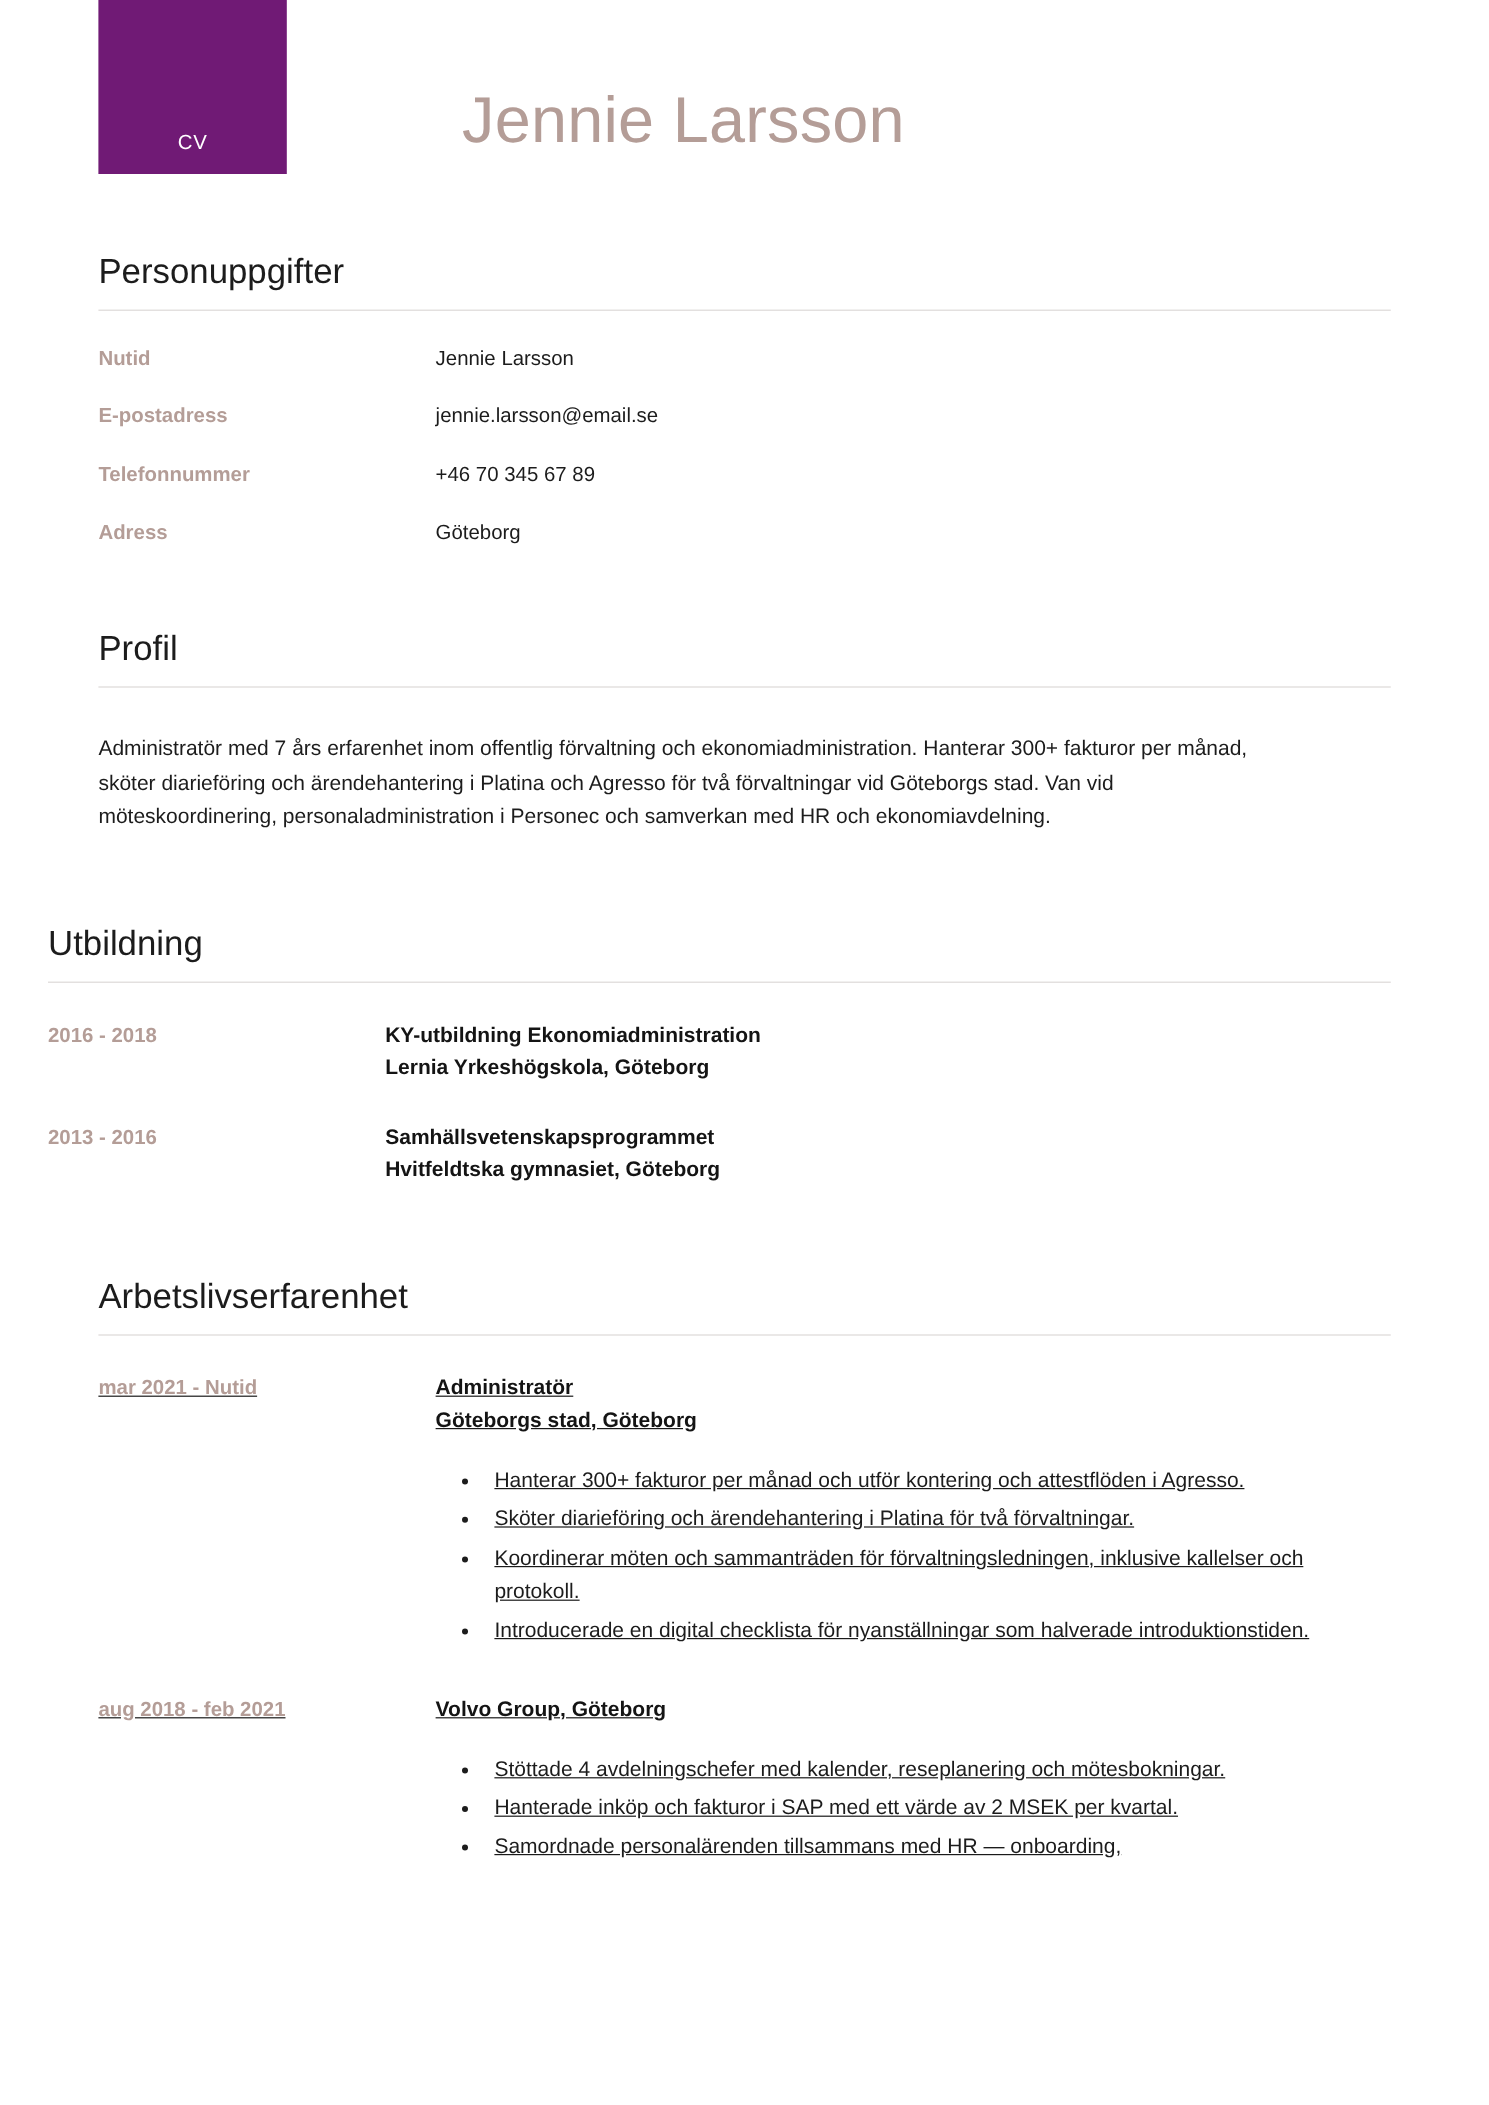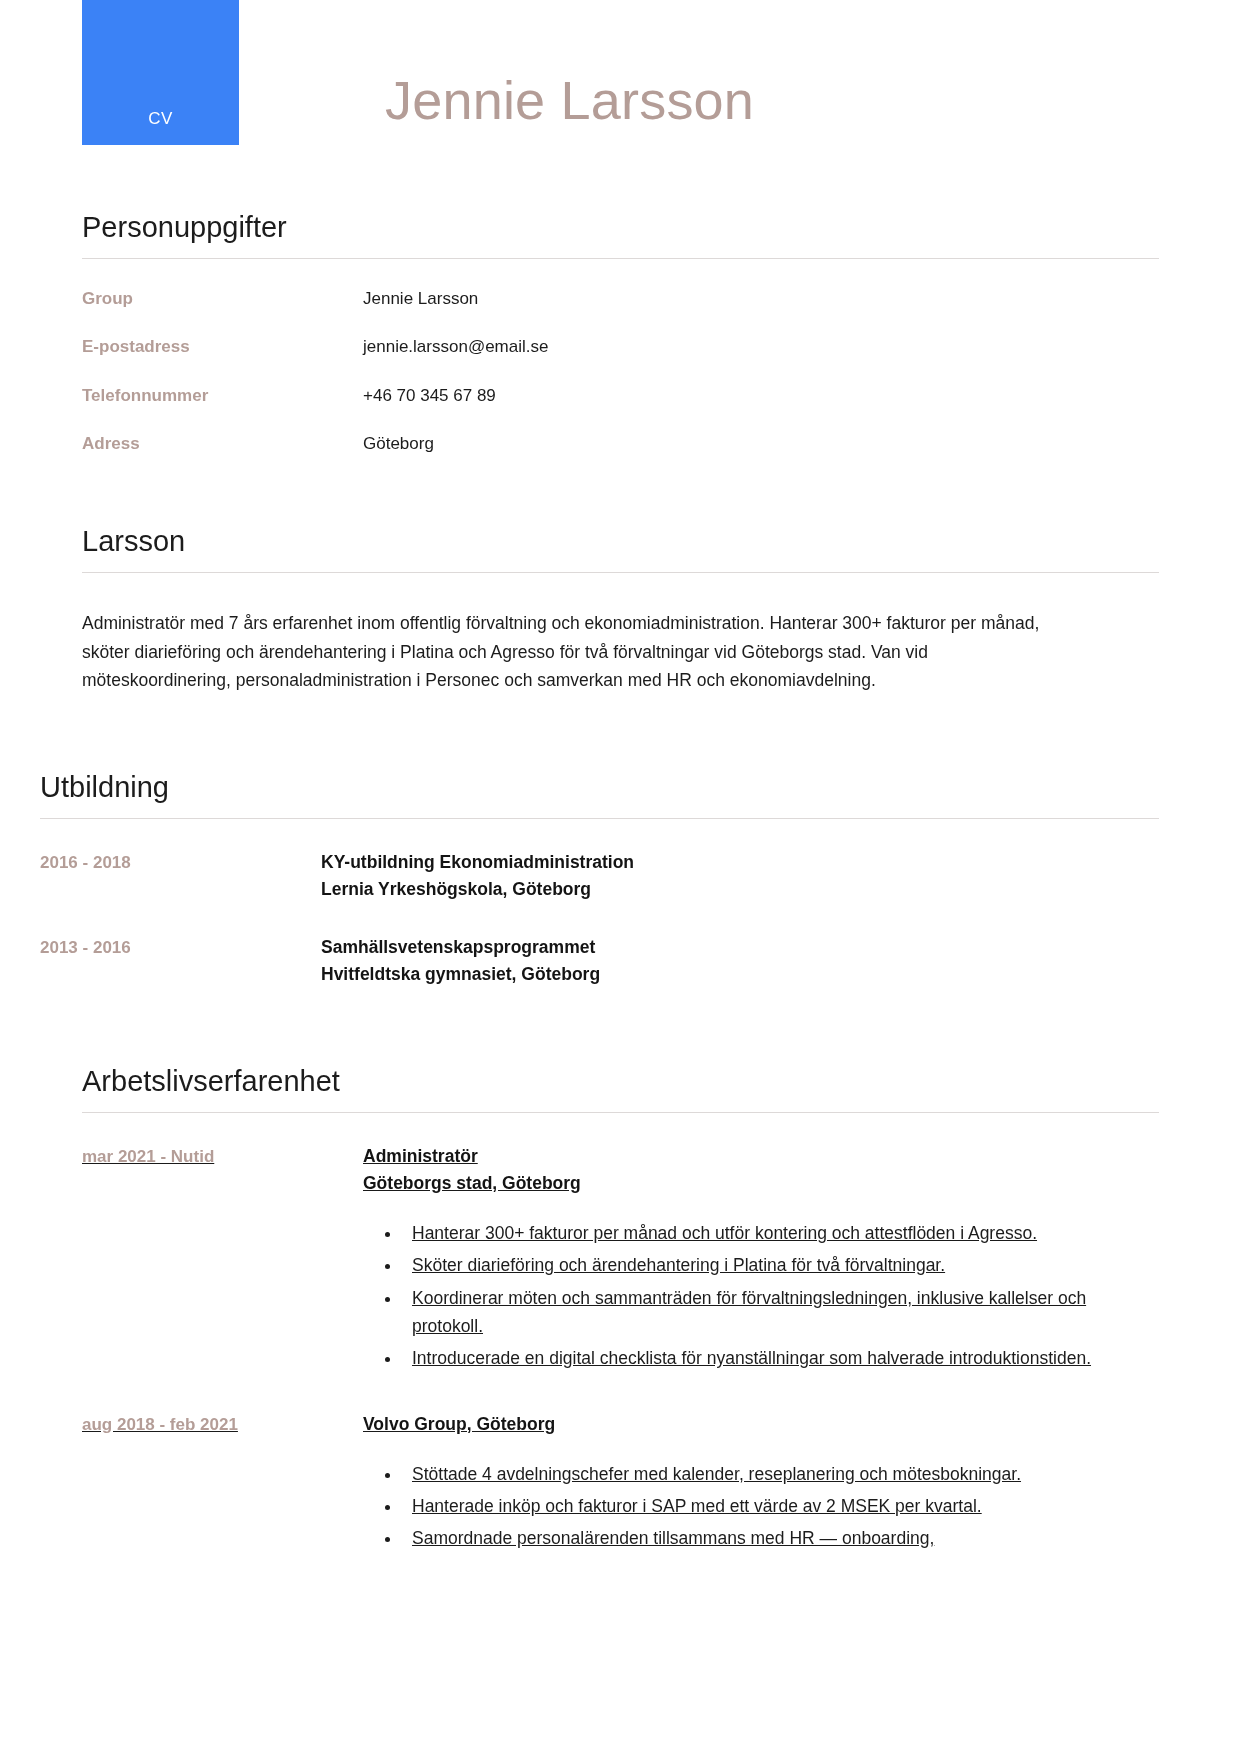--- a/index.html
+++ b/index.html
@@ -27,21 +27,21 @@
   .header {
     position: relative;
     height: 152px;
   }
   .cv-badge {
     position: absolute;
     left: 82px;
     top: 0;
     width: 157px;
     height: 145px;
-    background: #3b82f6;
+    background: #701a75;
     display: flex;
     align-items: flex-end;
     justify-content: center;
     padding-bottom: 18px;
     box-sizing: border-box;
   }
   .cv-badge-label {
     color: #ffffff;
     font-size: 17px;
     letter-spacing: 0.5px;
@@ -178,40 +178,40 @@
     </div>
     <div class="person-name">Jennie Larsson</div>
   </div>
 
   <div class="section sec-personal">
     <h2 class="section-title">Personuppgifter</h2>
     <div class="section-rule"></div>
 
     <div class="details">
       <div class="detail-row">
-        <div class="detail-label">Group</div>
+        <div class="detail-label">Nutid</div>
         <div class="detail-value">Jennie Larsson</div>
       </div>
       <div class="detail-row">
         <div class="detail-label">E-postadress</div>
         <div class="detail-value">jennie.larsson@email.se</div>
       </div>
       <div class="detail-row">
         <div class="detail-label">Telefonnummer</div>
         <div class="detail-value">+46 70 345 67 89</div>
       </div>
       <div class="detail-row">
         <div class="detail-label">Adress</div>
         <div class="detail-value">Göteborg</div>
       </div>
     </div>
   </div>
 
   <div class="section sec-profile">
-    <h2 class="section-title">Larsson</h2>
+    <h2 class="section-title">Profil</h2>
     <div class="section-rule"></div>
     <p class="profile-text">Administratör med 7 års erfarenhet inom offentlig förvaltning och ekonomiadministration. Hanterar 300+ fakturor per månad, sköter diarieföring och ärendehantering i Platina och Agresso för två förvaltningar vid Göteborgs stad. Van vid möteskoordinering, personaladministration i Personec och samverkan med HR och ekonomiavdelning.</p>
   </div>
 
   <div class="section sec-education">
     <h2 class="section-title">Utbildning</h2>
     <div class="section-rule"></div>
 
     <div class="entries">
       <div class="entry">

